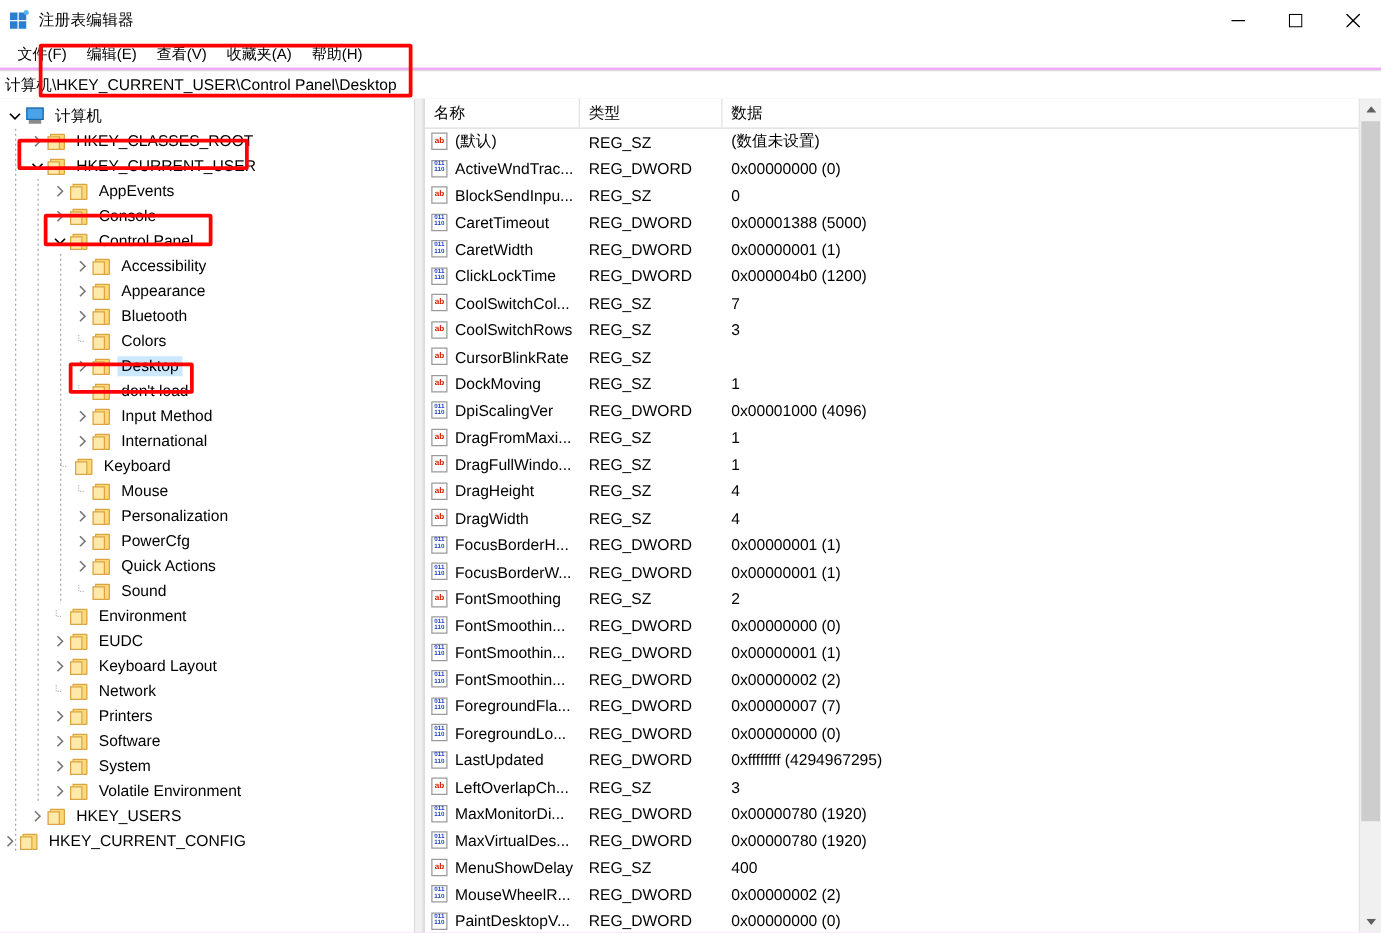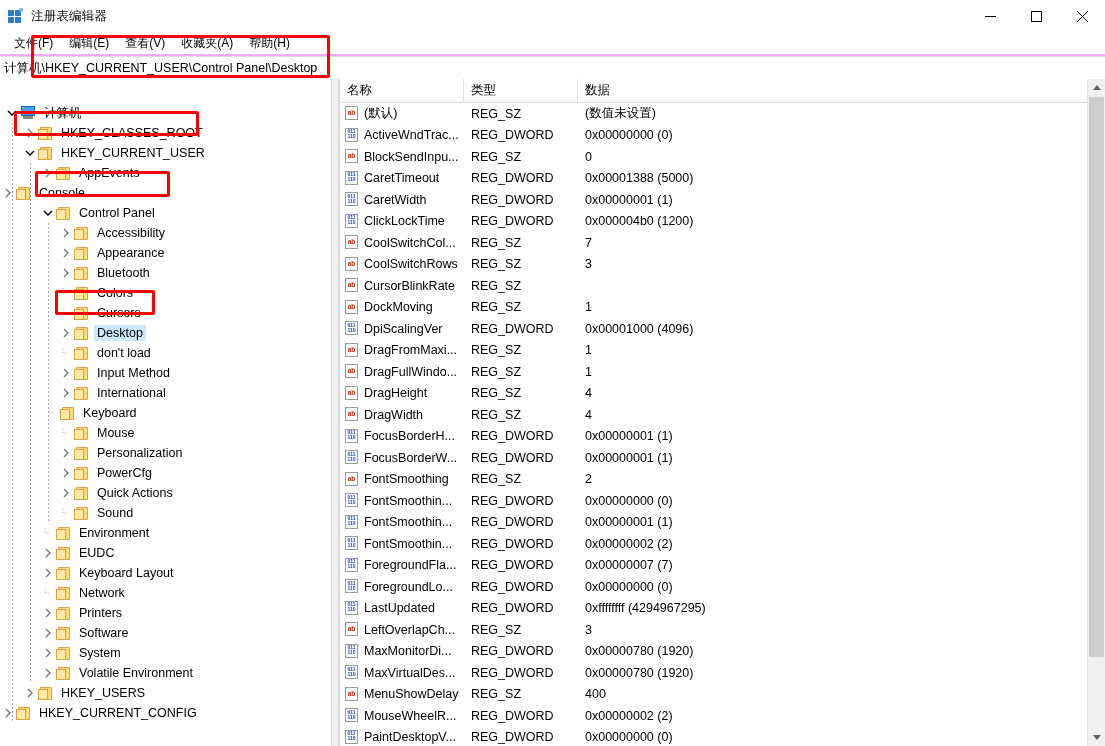--- a/index.html
+++ b/index.html
@@ -134,21 +134,21 @@
   </div>
 
   <div class="addrbar">
     <span>计算机\HKEY_CURRENT_USER\Control Panel\Desktop</span>
   </div>
 
   <div class="content">
 
     <div class="treepane">
       <div class="tree" id="tree-root">
-          <div class="trow" style="padding-left: 4px; margin-top: 20px;">
+          <div class="trow" style="padding-left: 4px;">
             <span class="twist">
               <svg width="10" height="8" viewBox="0 0 10 8">
                 <path d="M1 2 L5 6 L9 2" fill="none" stroke="#000" stroke-width="1.4"></path>
               </svg>
             </span>
             <span class="cicon">
               <span class="scr"></span>
               <span class="base"></span>
             </span>
             <span class="tlabel">计算机</span>
@@ -186,21 +186,21 @@
               <svg width="8" height="10" viewBox="0 0 8 10">
                 <path d="M2 1 L6 5 L2 9" fill="none" stroke="#767676" stroke-width="1.3"></path>
               </svg>
             </span>
             <span class="ficon">
               <span class="f-back"></span>
               <span class="f-front"></span>
             </span>
             <span class="tlabel">AppEvents</span>
           </div>
-          <div class="trow" style="">
+          <div class="trow" style="padding-left: 40px;">
             <span class="guide" style="left: 12px;"></span>
             <span class="guide" style="left: 30px;"></span>
             <span class="twist">
               <svg width="8" height="10" viewBox="0 0 8 10">
                 <path d="M2 1 L6 5 L2 9" fill="none" stroke="#767676" stroke-width="1.3"></path>
               </svg>
             </span>
             <span class="ficon">
               <span class="f-back"></span>
               <span class="f-front"></span>
@@ -273,35 +273,20 @@
             <span class="twist">
               <svg width="8" height="10" viewBox="0 0 8 10">
                 <path d="M1 0 L1 5 L6 5" fill="none" stroke="#b9b9b9" stroke-width="1" stroke-dasharray="1,1"></path>
               </svg>
             </span>
             <span class="ficon">
               <span class="f-back"></span>
               <span class="f-front"></span>
             </span>
             <span class="tlabel">Colors</span>
-          </div>
-          <div class="trow" style="padding-left: 58px;">
-            <span class="guide" style="left: 12px;"></span>
-            <span class="guide" style="left: 30px;"></span>
-            <span class="guide" style="left: 48px;"></span>
-            <span class="twist">
-              <svg width="8" height="10" viewBox="0 0 8 10">
-                <path d="M1 0 L1 5 L6 5" fill="none" stroke="#b9b9b9" stroke-width="1" stroke-dasharray="1,1"></path>
-              </svg>
-            </span>
-            <span class="ficon">
-              <span class="f-back"></span>
-              <span class="f-front"></span>
-            </span>
-            <span class="tlabel">Cursors</span>
           </div>
           <div class="trow sel" style="padding-left: 58px;">
             <span class="guide" style="left: 12px;"></span>
             <span class="guide" style="left: 30px;"></span>
             <span class="guide" style="left: 48px;"></span>
             <span class="twist">
               <svg width="8" height="10" viewBox="0 0 8 10">
                 <path d="M2 1 L6 5 L2 9" fill="none" stroke="#767676" stroke-width="1.3"></path>
               </svg>
             </span>

